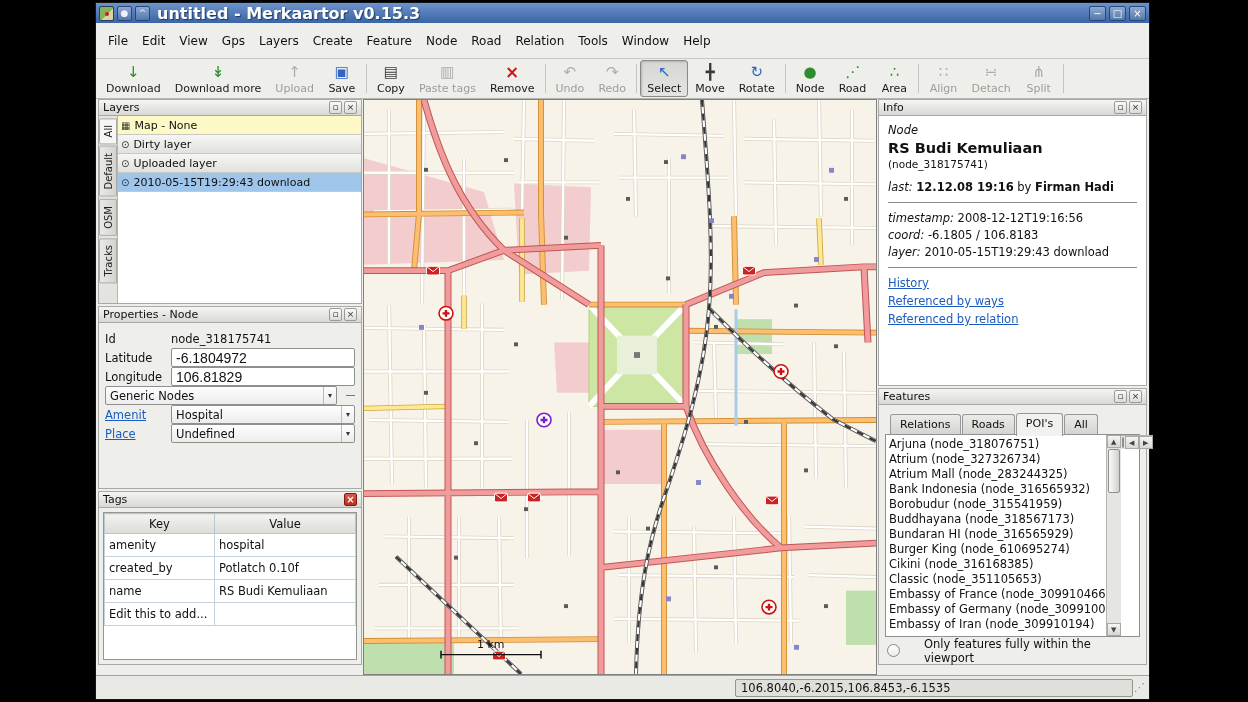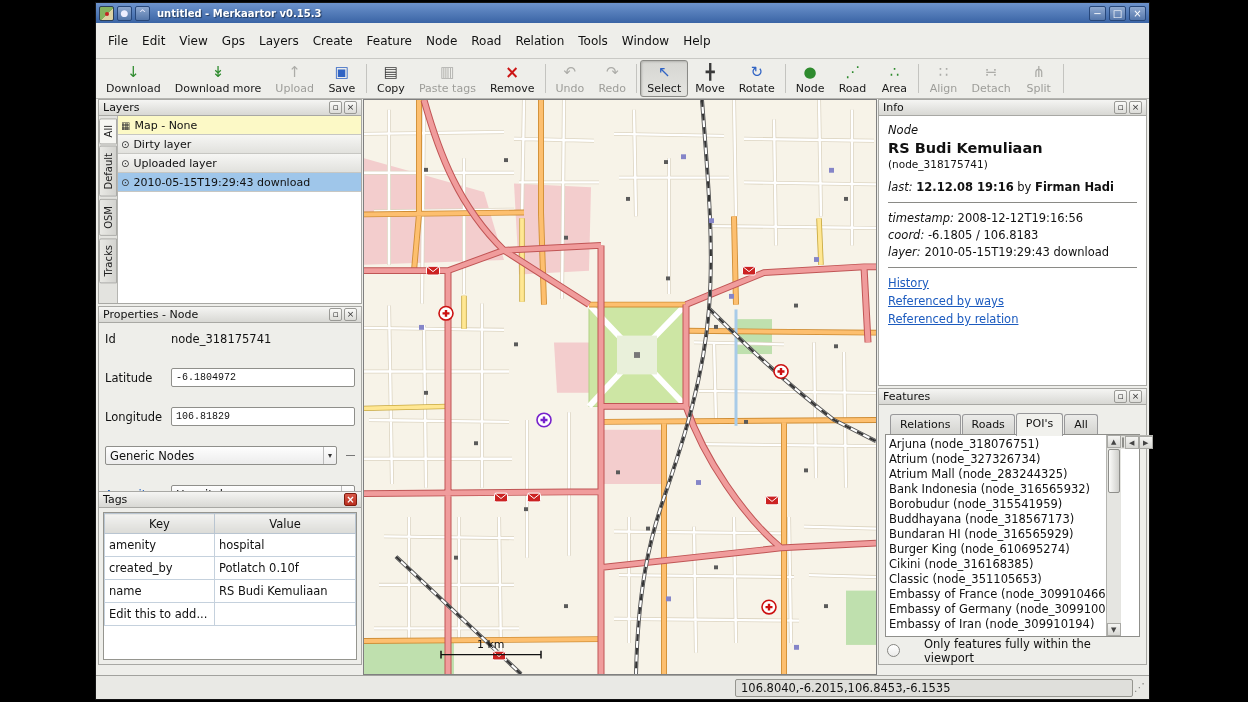--- a/index.html
+++ b/index.html
@@ -4,21 +4,21 @@
 <style>
 *{margin:0;padding:0;box-sizing:border-box}
 html,body{width:1248px;height:702px;background:#000;overflow:hidden}
 body{font-family:"DejaVu Sans",sans-serif;position:relative;color:#111}
 .window{position:absolute;left:95px;top:2px;width:1055px;height:698px;background:#eeeeea;display:flex;flex-direction:column;border:1px solid #151515}
 
 .titlebar{height:20px;background:linear-gradient(#6d93cc,#3a64a5);display:flex;align-items:center;padding:0 3px;gap:3px;flex-shrink:0}
 .app-icon{width:15px;height:15px;border-radius:2px;border:1px solid #2c3e55;background:linear-gradient(135deg,#86b25e 0 55%,#dcd3a4 55% 100%);position:relative}
 .app-icon::after{content:"";position:absolute;left:5px;top:5px;width:4px;height:4px;background:#c42222;border-radius:50%}
 .tb-mini{width:15px;height:15px;border-radius:2px;border:1px solid #27477a;background:linear-gradient(#8fa9d0,#5577ab);color:#eef;font-size:9px;line-height:13px;text-align:center}
-.titlebar .title{color:#fff;font-weight:bold;font-size:10px;margin-left:4px;flex:1;text-shadow:1px 1px 1px #223a5e;white-space:nowrap;overflow:hidden}
+.titlebar .title{color:#fff;font-weight:bold;font-size:16px;margin-left:4px;flex:1;text-shadow:1px 1px 1px #223a5e;white-space:nowrap;overflow:hidden}
 .tb-btn{width:17px;height:15px;border-radius:2px;border:1px solid #27477a;background:linear-gradient(#8fa9d0,#5577ab);color:#fff;font-size:10px;line-height:13px;text-align:center}
 
 .menubar{height:36px;background:#eeeeea;border-bottom:1px solid #c9c9c5;display:flex;align-items:center;padding:0 5px;font-size:12px;flex-shrink:0}
 .mitem{padding:3px 7px;border-radius:2px}
 
 .toolbar{height:40px;background:#eeeeea;border-bottom:1px solid #b5b5b1;display:flex;align-items:stretch;padding:1px 3px;flex-shrink:0;overflow:hidden}
 .tbtn{display:flex;flex-direction:column;align-items:center;justify-content:center;padding:1px 6px 0;border:1px solid transparent;border-radius:3px;min-width:42px}
 .tbtn .ti{font-size:15px;line-height:17px;height:18px}
 .tbtn .tl{font-size:11px;line-height:13px;color:#1a1a1a;white-space:nowrap}
 .tbtn.disabled .tl{color:#9d9d99}
@@ -46,25 +46,25 @@
 .vtab{writing-mode:vertical-rl;transform:rotate(180deg);font-size:10px;padding:6px 3px;color:#222;background:linear-gradient(90deg,#d3d3cf,#e9e9e5);border:1px solid #acaca8;border-radius:0 2px 2px 0;margin:1px 0}
 .vtab.active{background:#f6f6f2}
 .llist{flex:1;display:flex;flex-direction:column;min-width:0}
 .lrow{height:19px;display:flex;align-items:center;gap:4px;padding:0 3px;font-size:11px;border-bottom:1px solid #c7c7c3;background:linear-gradient(#f6f6f4,#e1e1dd);white-space:nowrap;overflow:hidden;flex-shrink:0}
 .lrow.map{background:#fcf9c6}
 .lrow.selected{background:#9fc6ea}
 .licon{font-size:10px;color:#333;flex-shrink:0}
 .llist-rest{flex:1;background:#fff}
 
 .props-dock{height:183px}
-.props-body{flex:1;border:1px solid #a8a8a4;border-top:none;background:#eeeeea;padding:6px 6px;display:flex;flex-direction:column;gap:20px;font-size:11.5px}
+.props-body{flex:1;border:1px solid #a8a8a4;border-top:none;background:#eeeeea;padding:6px 6px;display:flex;flex-direction:column;gap:0;font-size:11.5px}
 .prow{display:flex;align-items:center;gap:6px;height:19px;flex-shrink:0}
 .plabel{width:60px;flex-shrink:0}
 .plink{color:#1c5bbf;text-decoration:underline;width:60px;flex-shrink:0}
-.pinput{flex:1;border:1px solid #8f8f8b;background:#fff;height:19px;padding:0 4px;border-radius:2px;font-size:10px;font-family:Liberation Mono, monospace;color:#111;min-width:0}
+.pinput{flex:1;border:1px solid #8f8f8b;background:#fff;height:19px;padding:0 4px;border-radius:2px;font-size:14px;font-family:Liberation Sans, sans-serif;color:#111;min-width:0}
 .combo{flex:1;border:1px solid #8f8f8b;background:linear-gradient(#fefefe,#ececec);height:19px;display:flex;align-items:center;padding:0 0 0 4px;border-radius:2px;min-width:0}
 .combo .cval{flex:1;white-space:nowrap;overflow:hidden}
 .combo .carrow{font-size:8px;color:#333;border-left:1px solid #bbb;padding:0 4px;align-self:stretch;display:flex;align-items:center}
 .combo-tail{width:9px;height:1px;background:#777;margin-left:3px;flex-shrink:0}
 
 .tags-dock{flex:1}
 .tags-body{flex:1;border:1px solid #a8a8a4;border-top:none;background:#eeeeea;padding:4px;min-height:0;display:flex}
 .tags-frame{flex:1;border:1px solid #95958f;background:#fff;display:flex;flex-direction:column;min-height:0}
 table.tags{width:100%;border-collapse:collapse;font-size:11.5px;table-layout:fixed}
 table.tags th{background:linear-gradient(#f3f3f1,#dbdbd7);border:1px solid #b9c5d1;font-weight:normal;height:20px}

